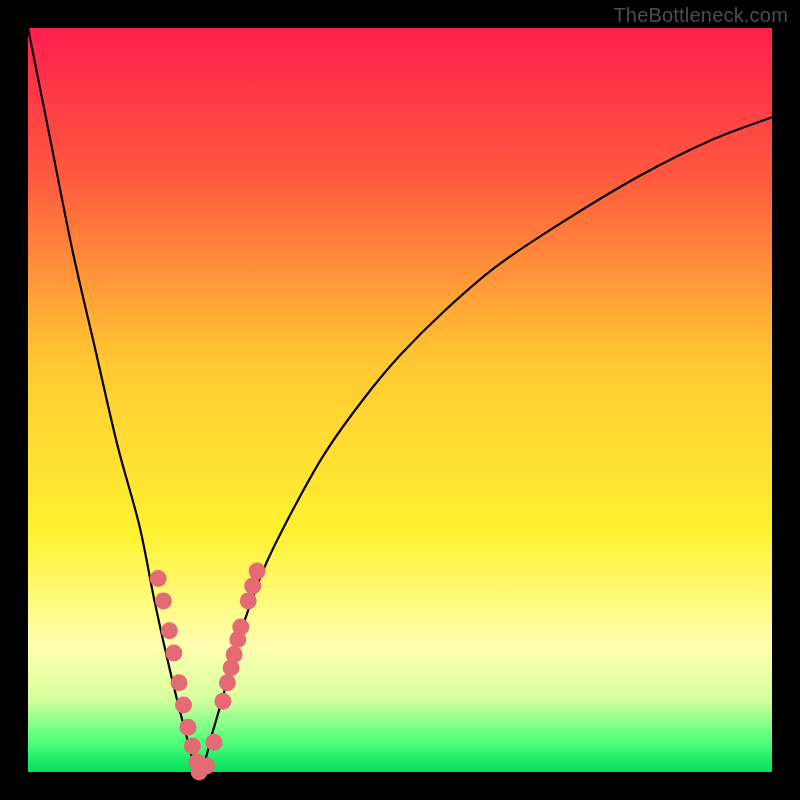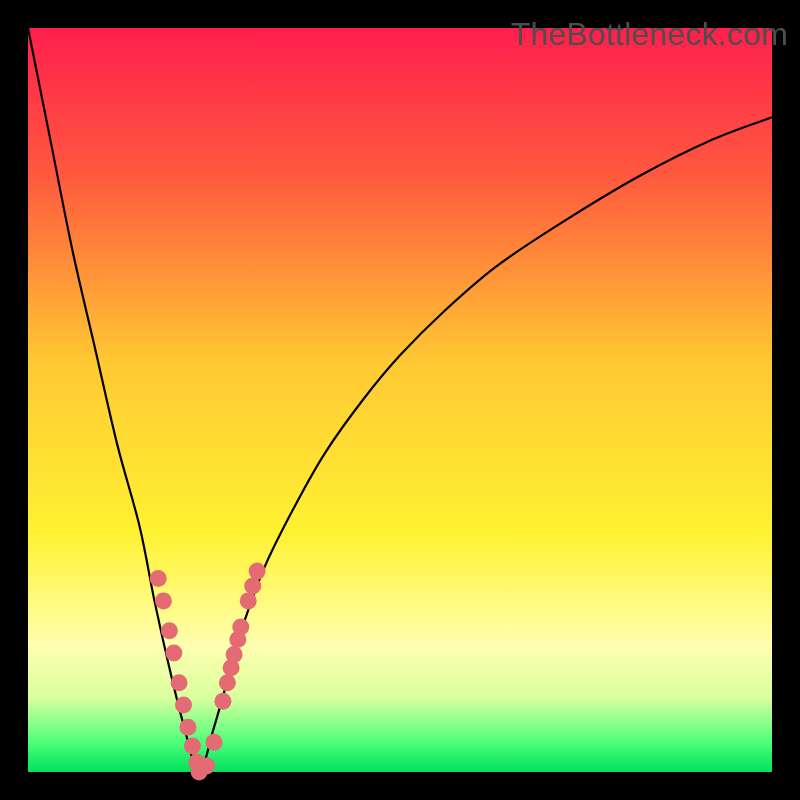--- a/index.html
+++ b/index.html
@@ -22,24 +22,24 @@
   .plot {
     position: absolute;
     left: 28px;
     top: 28px;
     width: 744px;
     height: 744px;
     
   }
   .watermark {
     position: absolute;
-    top: 16px;
+    top: 4px;
     right: 12px;
     color: #4e4e4e;
-    font-size: 32px;
+    font-size: 20px;
     letter-spacing: 0.2px;
     font-weight: 400;
   }
   svg.curve {
     position: absolute;
     left: 0;
     top: 0;
     width: 744px;
     height: 744px;
     overflow: visible;

